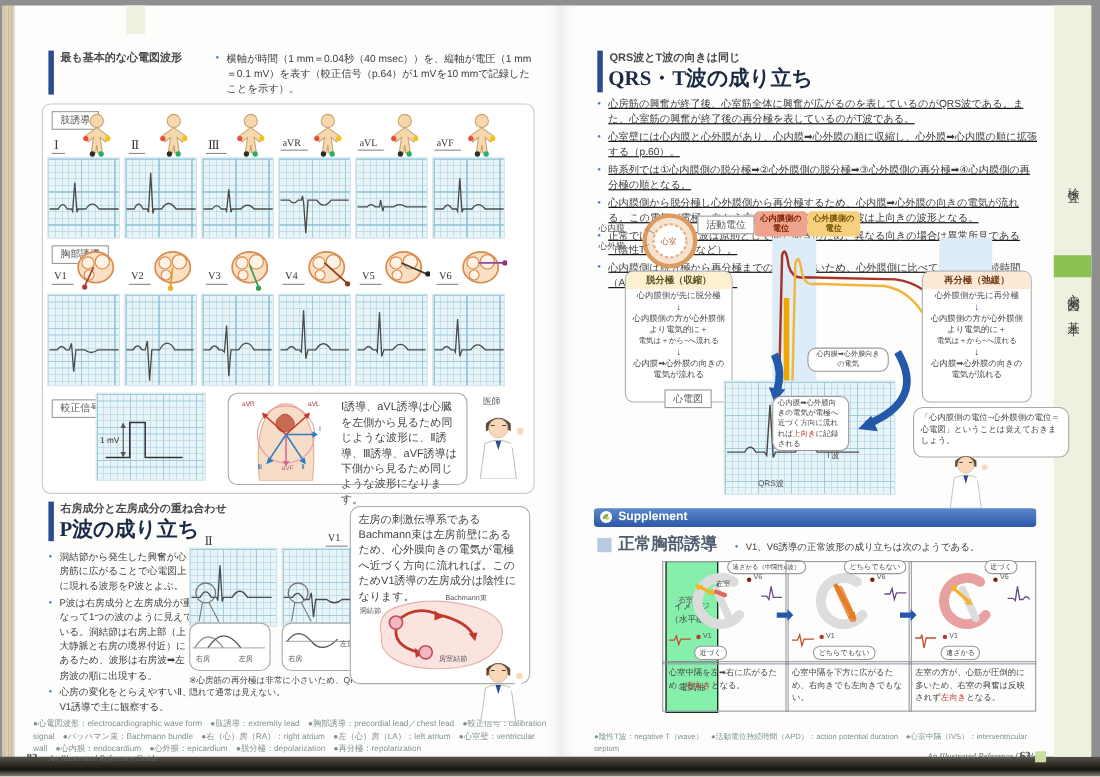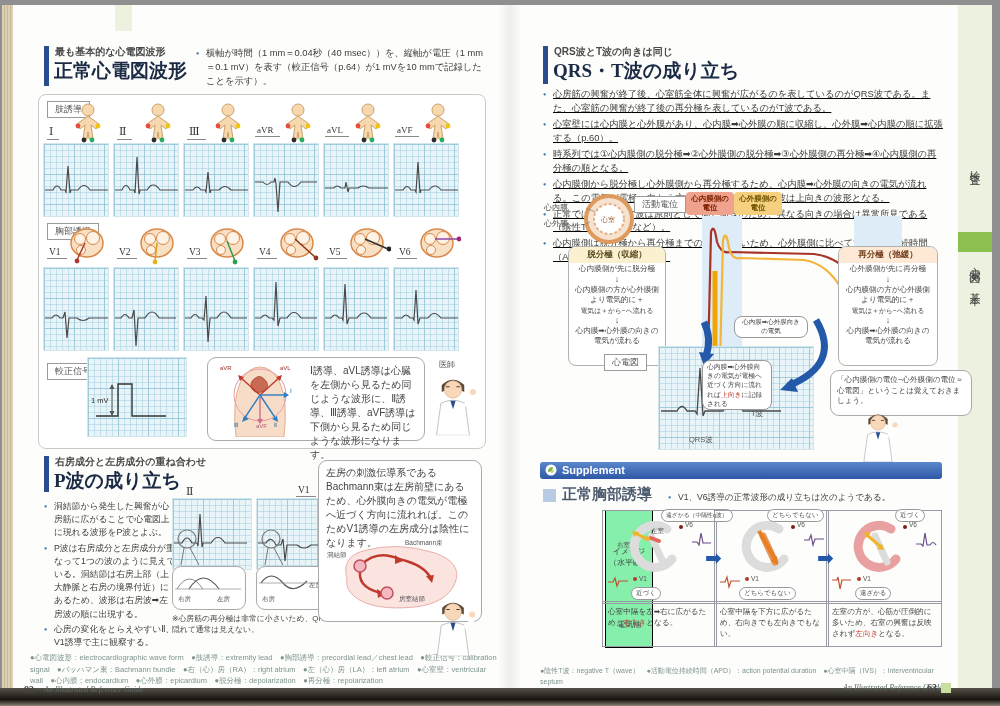--- a/index.html
+++ b/index.html
@@ -54,21 +54,20 @@
   <div class="ab" style="left:0;top:688px;width:1000px;height:18px;background:linear-gradient(#56524a,#17150f 65%,#8d8576);"></div>
   <div class="ab" style="left:115px;top:5px;width:17px;height:26px;background:#edf2e0;"></div>
 
   <div class="ab" style="left:958px;top:5px;width:34px;height:683px;background:#edf2e0;"></div>
   <div class="ab vtext" style="left:967px;top:162px;height:60px;">検査</div>
   <div class="ab" style="left:958px;top:232px;width:34px;height:20px;background:#8cc152;"></div>
   <div class="ab vtext" style="left:967px;top:258px;height:120px;">心電図の基本</div>
 
   <div class="ab bar" style="left:44px;top:46px;height:40px;"></div>
   <div class="ab kicker" style="left:55px;top:45px;">最も基本的な心電図波形</div>
-  <div class="ab sec-title" style="left:54px;top:58px;">正常心電図波形</div>
   <ul class="ab blt" style="left:196px;top:47px;width:288px;">
     <li>横軸が時間（1 mm＝0.04秒（40 msec））を、縦軸が電圧（1 mm＝0.1 mV）を表す（較正信号（p.64）が1 mVを10 mmで記録したことを示す）。</li>
   </ul>
 
   <div class="ab panel" style="left:38px;top:94px;width:446px;height:353px;">
 
     <span class="labelbox ab" style="left:8px;top:6px;">肢誘導</span>
 
     <span class="ab leadlab" style="left:8px;top:30px;">Ⅰ</span>
     <span class="ab leadlab" style="left:78px;top:30px;">Ⅱ</span>

